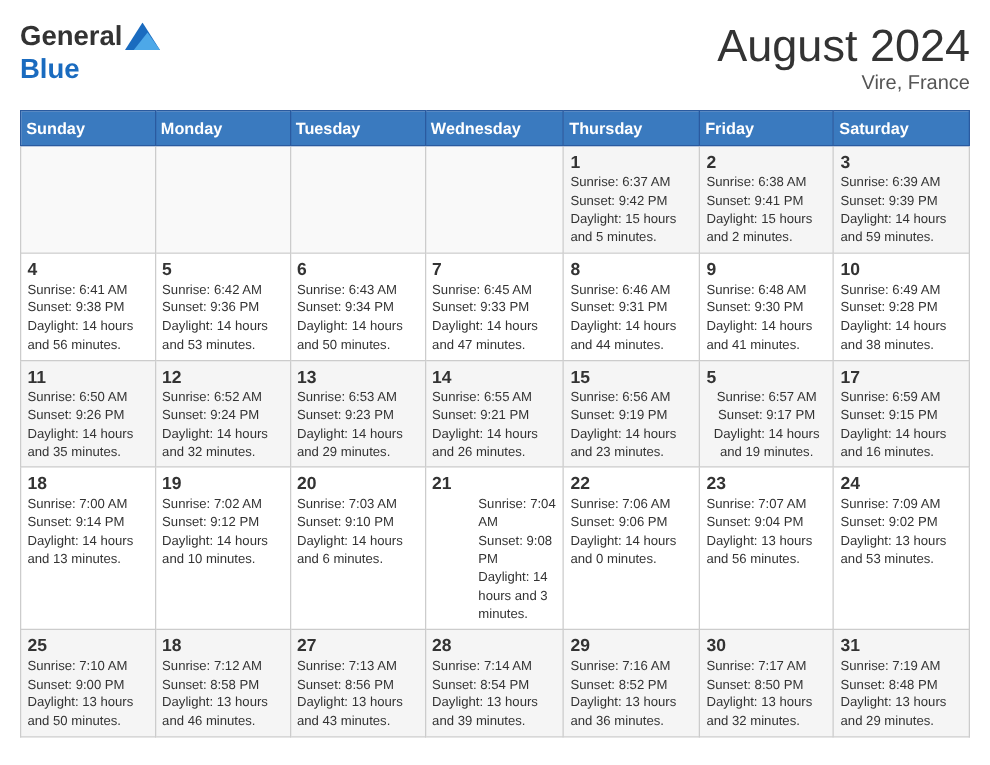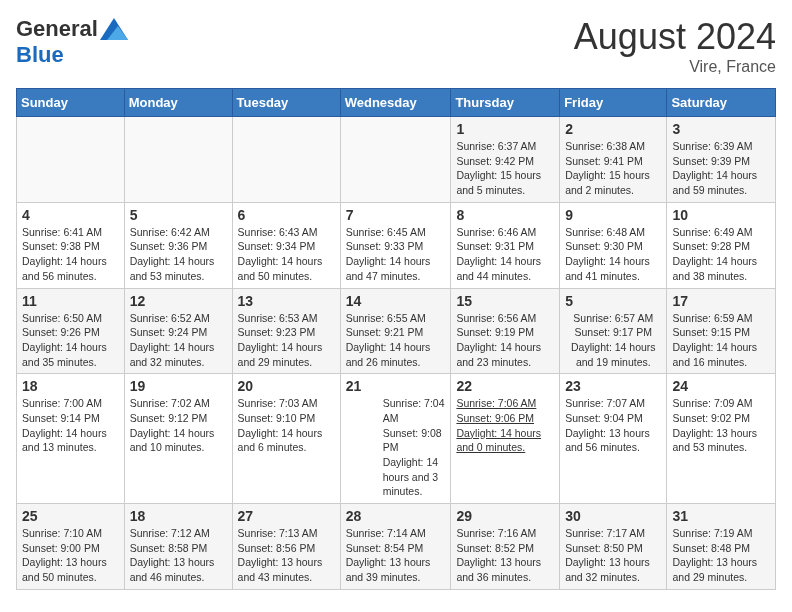--- a/index.html
+++ b/index.html
@@ -273,21 +273,21 @@
 Daylight: 14 hours and 6 minutes.</div>
         </td>
         <td>
           <span class="day-number">21</span>
           <div class="day-info" style="white-space: pre-line; margin-left: 37px;">Sunrise: 7:04 AM
 Sunset: 9:08 PM
 Daylight: 14 hours and 3 minutes.</div>
         </td>
         <td>
           <span class="day-number">22</span>
-          <div class="day-info" style="white-space: pre-line; text-decoration: underline;">Sunrise: 7:06 AM
+          <div class="day-info" style="white-space: pre-line;">Sunrise: 7:06 AM
 Sunset: 9:06 PM
 Daylight: 14 hours and 0 minutes.</div>
         </td>
         <td>
           <span class="day-number">23</span>
           <div class="day-info" style="white-space: pre-line;">Sunrise: 7:07 AM
 Sunset: 9:04 PM
 Daylight: 13 hours and 56 minutes.</div>
         </td>
         <td>

